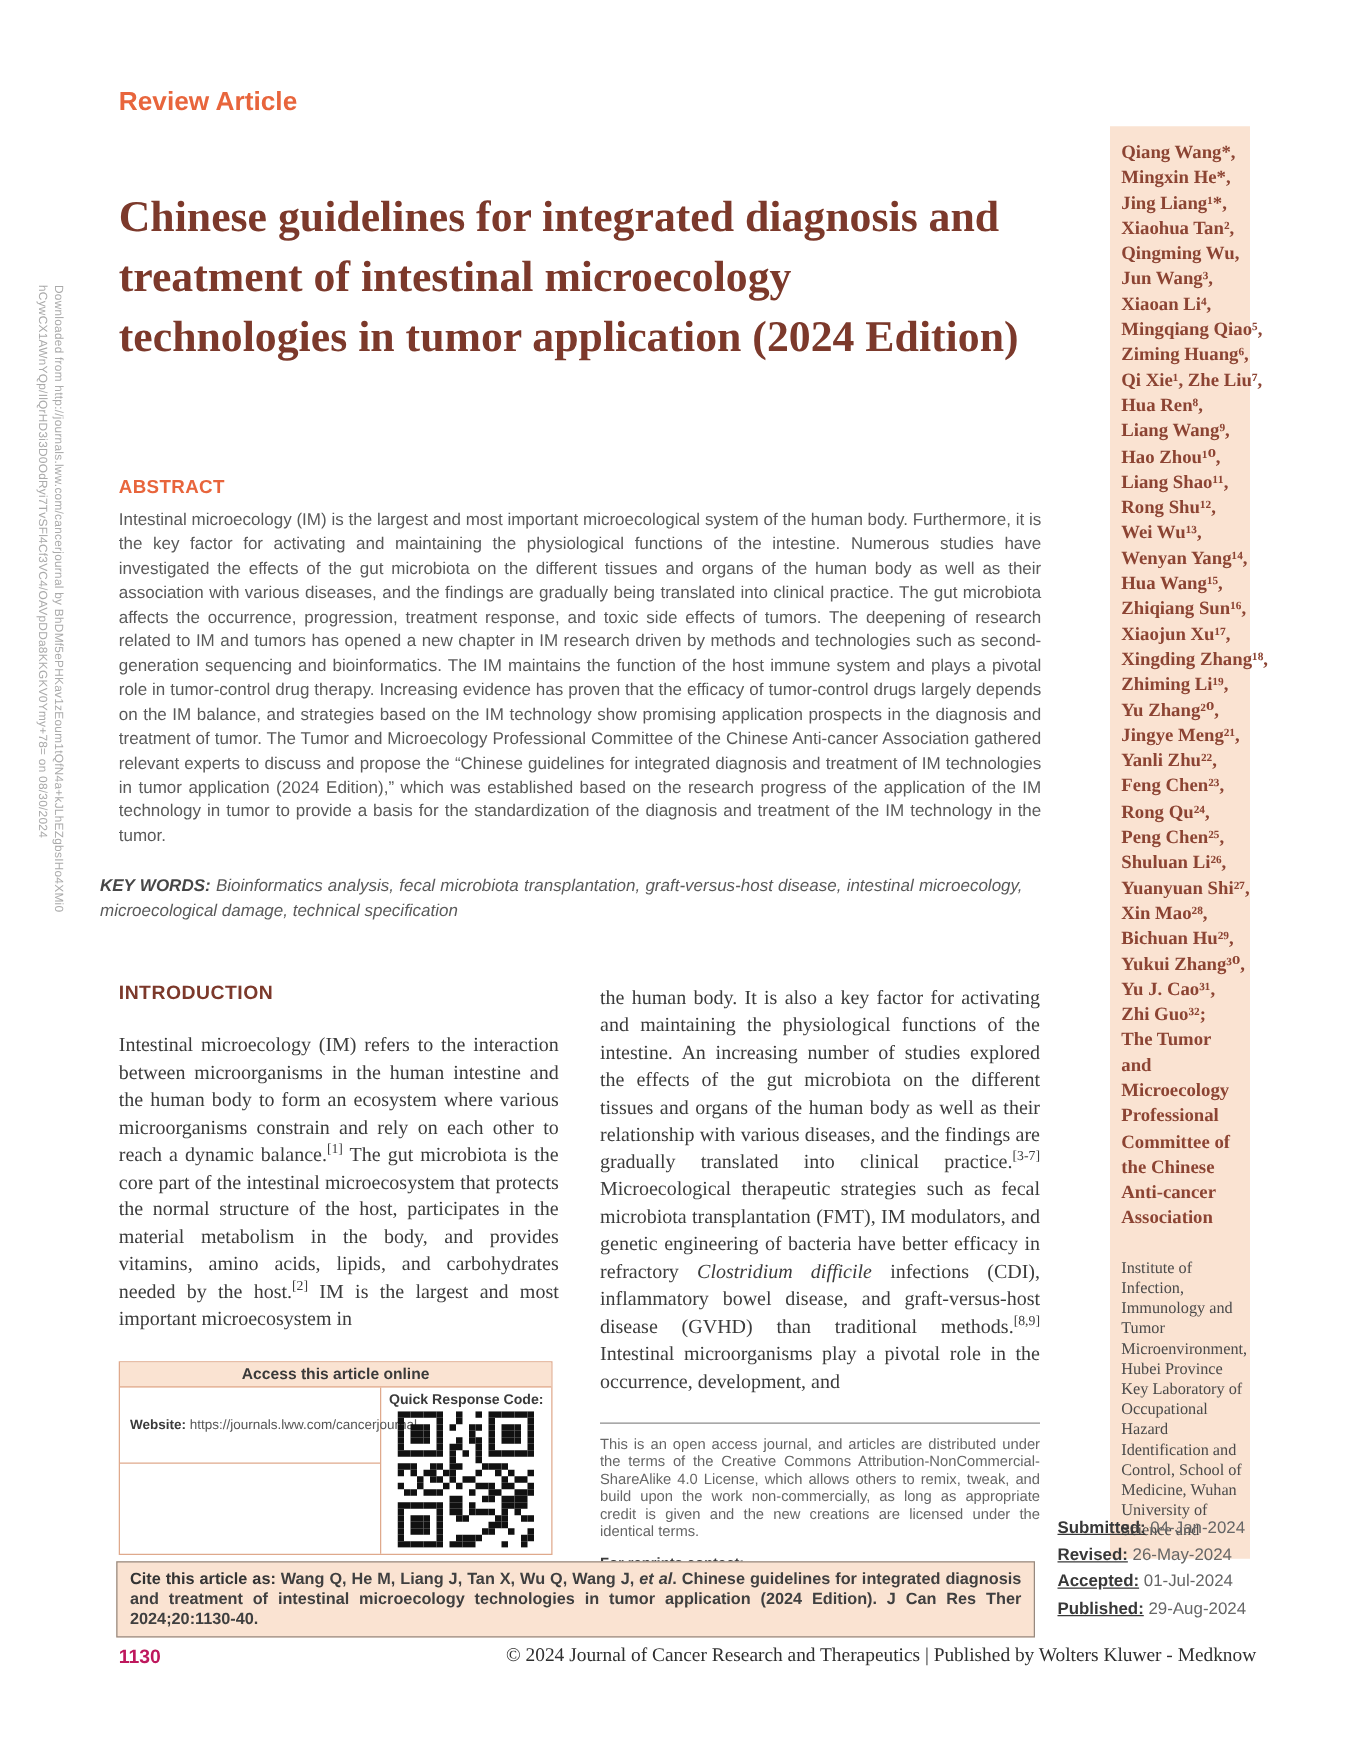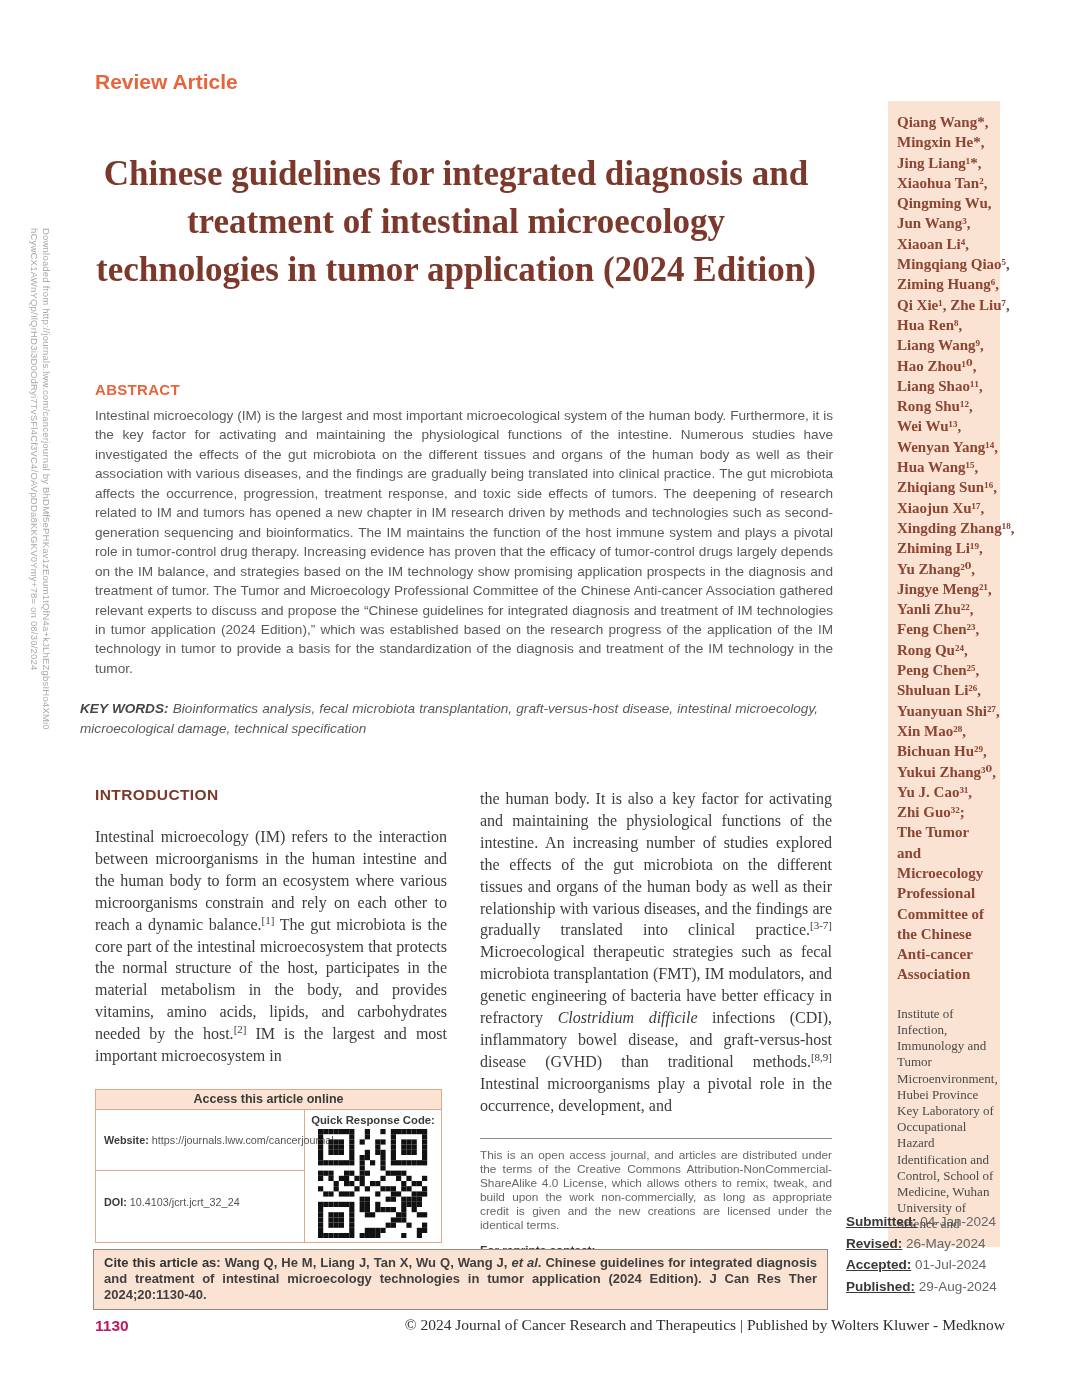--- a/index.html
+++ b/index.html
@@ -109,44 +109,41 @@
 </style>
 </head>
 <body>
 
 <div class="watermark">
   <div>Downloaded from http://journals.lww.com/cancerjournal by BhDMf5ePHKav1zEoum1tQfN4a+kJLhEZgbsIHo4XMi0</div>
   <div>hCywCX1AWnYQp/IlQrHD3i3D0OdRyi7TvSFl4Cf3VC4/OAVpDDa8KKGKV0Ymy+78= on 08/30/2024</div>
 </div>
 
 <div class="kicker">Review Article</div>
-<h1 class="title" style="margin:0;text-align:center;">Chinese guidelines for integrated diagnosis and treatment of intestinal microecology technologies in tumor application (2024 Edition)</h1>
+<h1 class="title" style="margin:0;">Chinese guidelines for integrated diagnosis and treatment of intestinal microecology technologies in tumor application (2024 Edition)</h1>
 
 <div class="abs-head">ABSTRACT</div>
 <div class="abs-text">Intestinal microecology (IM) is the largest and most important microecological system of the human body. Furthermore, it is the key factor for activating and maintaining the physiological functions of the intestine. Numerous studies have investigated the effects of the gut microbiota on the different tissues and organs of the human body as well as their association with various diseases, and the findings are gradually being translated into clinical practice. The gut microbiota affects the occurrence, progression, treatment response, and toxic side effects of tumors. The deepening of research related to IM and tumors has opened a new chapter in IM research driven by methods and technologies such as second-generation sequencing and bioinformatics. The IM maintains the function of the host immune system and plays a pivotal role in tumor-control drug therapy. Increasing evidence has proven that the efficacy of tumor-control drugs largely depends on the IM balance, and strategies based on the IM technology show promising application prospects in the diagnosis and treatment of tumor. The Tumor and Microecology Professional Committee of the Chinese Anti-cancer Association gathered relevant experts to discuss and propose the “Chinese guidelines for integrated diagnosis and treatment of IM technologies in tumor application (2024 Edition),” which was established based on the research progress of the application of the IM technology in tumor to provide a basis for the standardization of the diagnosis and treatment of the IM technology in the tumor.</div>
 
 <div class="keywords">
   <b>KEY WORDS:</b>
   <span>Bioinformatics analysis, fecal microbiota transplantation, graft-versus-host disease, intestinal microecology, microecological damage, technical specification</span>
 </div>
 
 <div class="columns">
   <div class="col col1">
     <div class="intro-head">INTRODUCTION</div>
     <div class="body-par">Intestinal microecology (IM) refers to the interaction between microorganisms in the human intestine and the human body to form an ecosystem where various microorganisms constrain and rely on each other to reach a dynamic balance.<sup>[1]</sup> The gut microbiota is the core part of the intestinal microecosystem that protects the normal structure of the host, participates in the material metabolism in the body, and provides vitamins, amino acids, lipids, and carbohydrates needed by the host.<sup>[2]</sup> IM is the largest and most important microecosystem in</div>
 
     <div class="access-box">
       <div class="ab-header">Access this article online</div>
       <div class="ab-body">
         <div class="ab-left">
           <div class="ab-cell">
             <span><b>Website:</b><span>https://journals.lww.com/cancerjournal</span></span>
-          </div>
-          <div class="ab-cell">
-            <span><b>DOI:</b><span>10.4103/jcrt.jcrt_32_24</span></span>
           </div>
         </div>
         <div class="ab-right">
           <div class="qr-label">Quick Response Code:</div>
           <div class="qr-holder" id="qr"><svg xmlns="http://www.w3.org/2000/svg" width="109.2" height="109.2" fill="#111">
                 <rect x="0.0" y="0.0" width="5.2" height="5.2"></rect>
                 <rect x="5.2" y="0.0" width="5.2" height="5.2"></rect>
                 <rect x="10.4" y="0.0" width="5.2" height="5.2"></rect>
                 <rect x="15.6" y="0.0" width="5.2" height="5.2"></rect>
                 <rect x="20.8" y="0.0" width="5.2" height="5.2"></rect>

